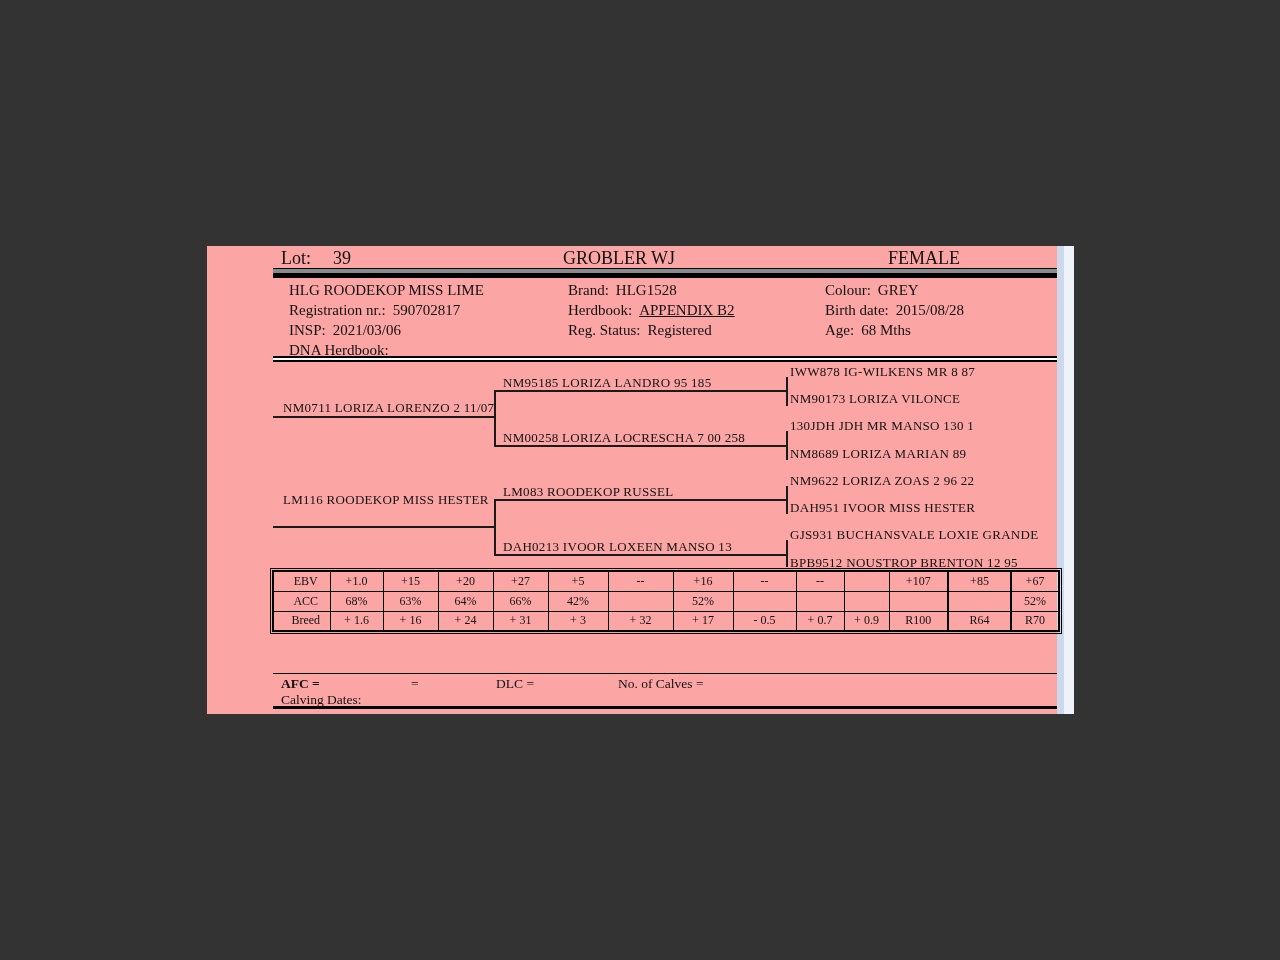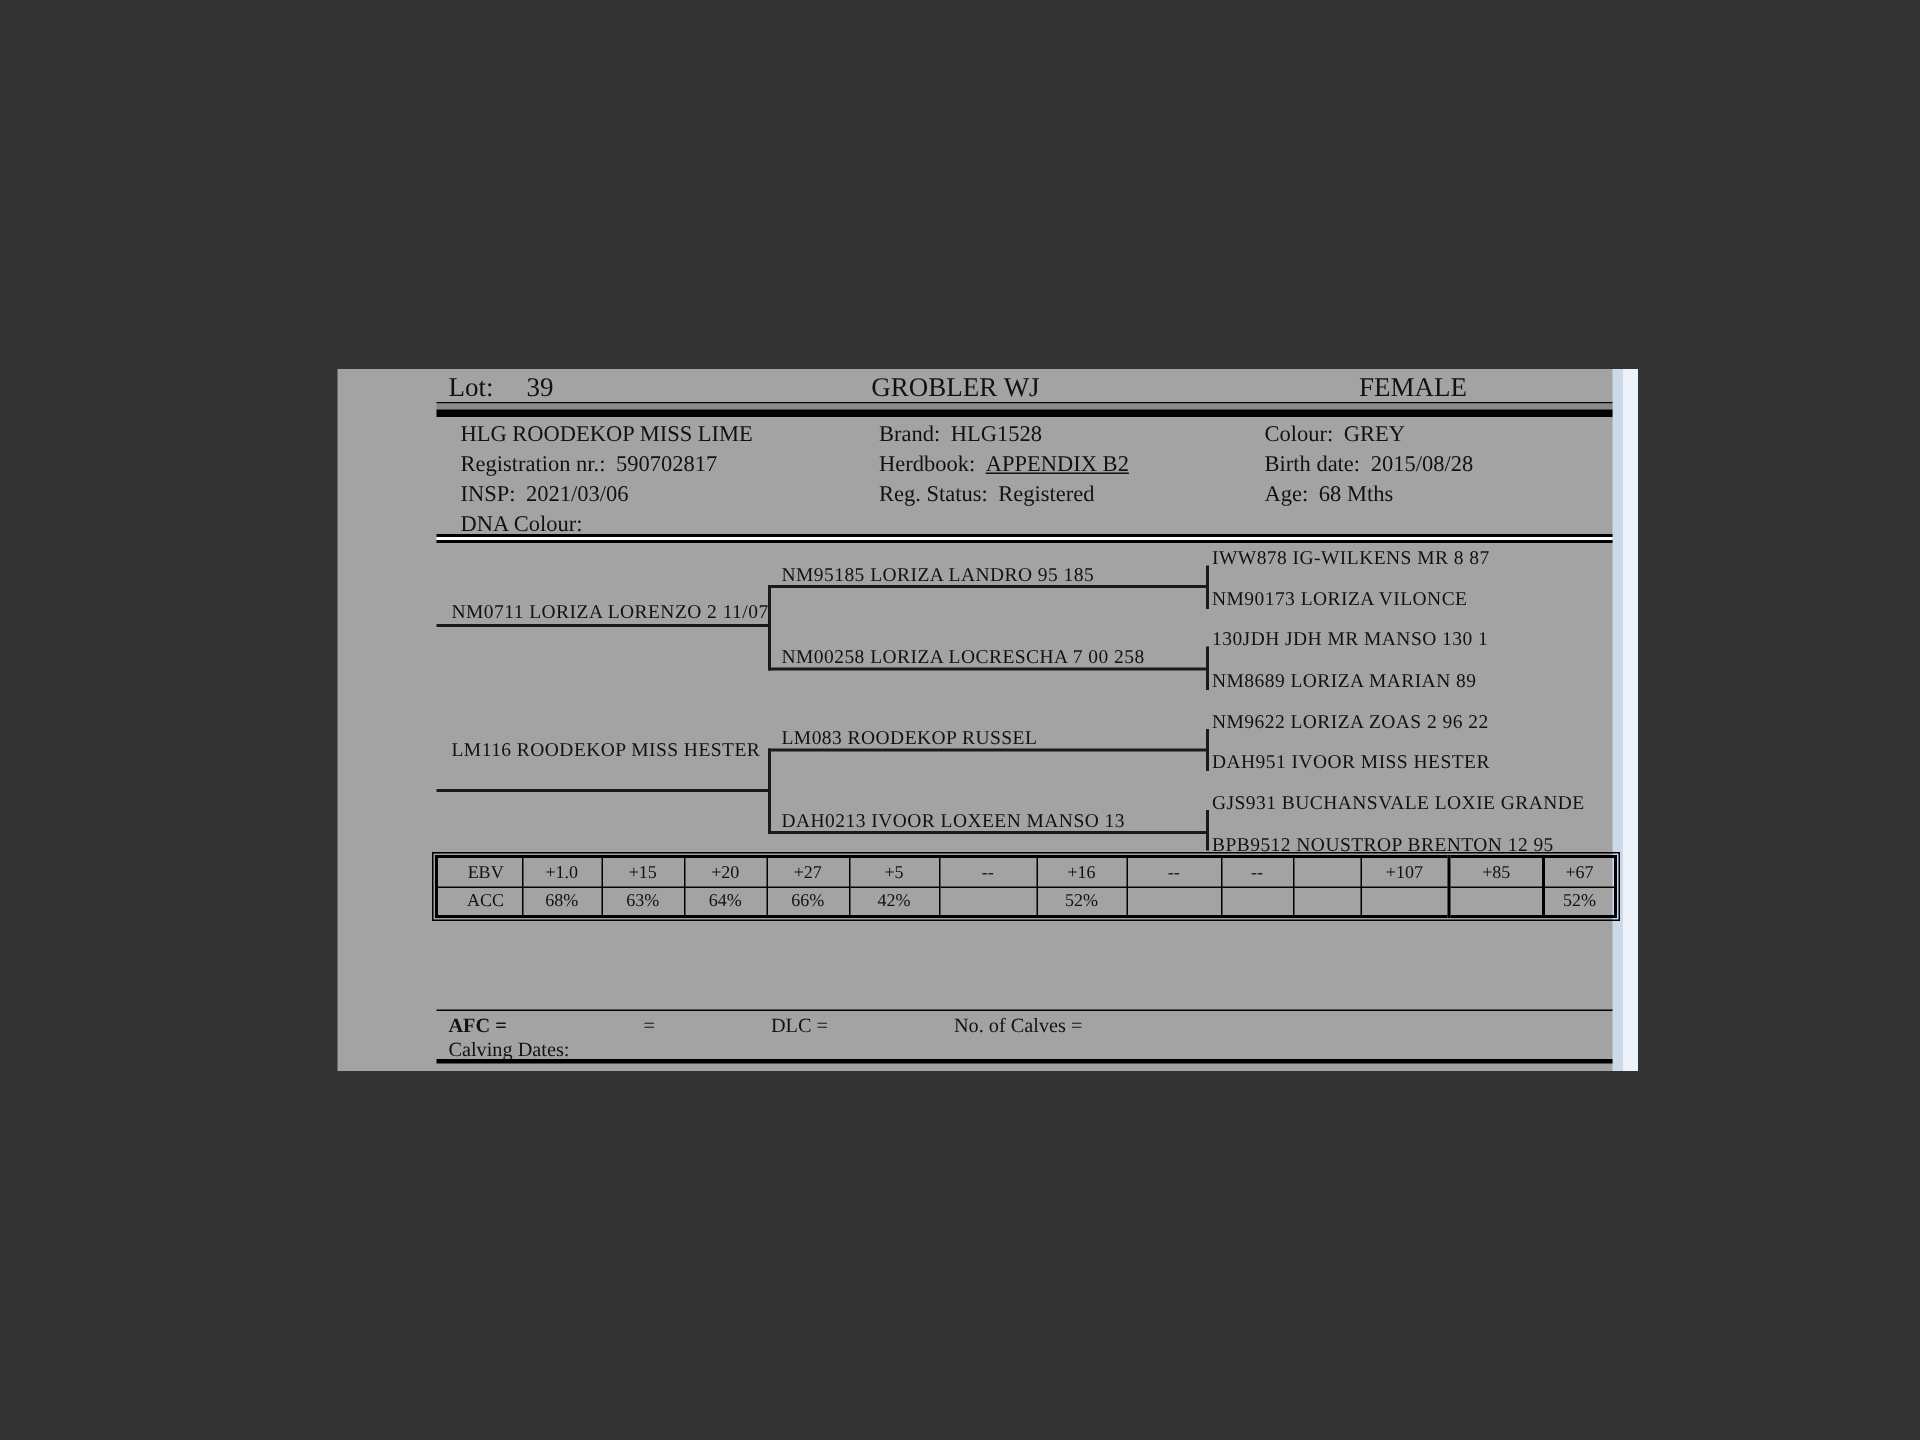--- a/index.html
+++ b/index.html
@@ -1,20 +1,20 @@
 <!DOCTYPE html>
 <html><head>
 <meta charset="utf-8">
 <style>
   * { margin:0; padding:0; box-sizing:border-box; }
   html,body { width:1280px; height:960px; overflow:hidden; }
   body { background:#333333; font-family:"Liberation Serif","DejaVu Serif",serif; color:#111; }
 
   .stage { position:absolute; left:0; top:0; width:1280px; height:960px; background:#333333; }
-  .page  { position:absolute; left:207px; top:246px; width:867px; height:468px; background:#a3a3a3;margin-left:18px; }
+  .page  { position:absolute; left:207px; top:246px; width:867px; height:468px; background:#fca5a5; }
 
   .edge-strip  { position:absolute; top:0; height:468px; }
   .strip-dark  { left:850px; width:7px;  background:#ccd9eb; }
   .strip-light { left:857px; width:10px; background:#eef3fa; }
 
   
   .lot-row { position:absolute; top:2px; left:0; width:850px; height:20px; font-size:18px; line-height:20px; }
   .lot-label  { position:absolute; left:74px; }
   .lot-number { position:absolute; left:126px; }
   .owner { position:absolute; left:300px; width:224px; text-align:center; }
@@ -83,21 +83,21 @@
     <div class="rule-block">
       <div class="rule-thin"></div>
         <div class="rule-gray"></div>
         <div class="rule-black"></div>
     </div>
 
     <div class="info">
       <div class="info-line c1 r0"><span>HLG ROODEKOP MISS LIME</span></div>
       <div class="info-line c1 r1"><span class="lbl">Registration nr.:</span><span>590702817</span></div>
       <div class="info-line c1 r2"><span class="lbl">INSP:</span><span>2021/03/06</span></div>
-      <div class="info-line c1 r3"><span>DNA Colour:</span></div>
+      <div class="info-line c1 r3"><span>DNA Herdbook:</span></div>
 
       <div class="info-line c2 r0"><span class="lbl">Brand:</span><span>HLG1528</span></div>
       <div class="info-line c2 r1"><span class="lbl">Herdbook:</span><span class="u">APPENDIX B2</span></div>
       <div class="info-line c2 r2"><span class="lbl">Reg. Status:</span><span>Registered</span></div>
 
       <div class="info-line c3 r0"><span class="lbl">Colour:</span><span>GREY</span></div>
       <div class="info-line c3 r1"><span class="lbl">Birth date:</span><span>2015/08/28</span></div>
       <div class="info-line c3 r2"><span class="lbl">Age:</span><span>68 Mths</span></div>
     </div>
 
@@ -187,20 +187,36 @@
         <td>42%</td>
         <td></td>
         <td>52%</td>
         <td></td>
         <td></td>
         <td></td>
         <td></td>
         <td class="thickL"></td>
         <td class="thickL">52%</td>
       </tr>
+      <tr class="data">
+        <td class="rowlab">Breed</td>
+        <td>+ 1.6</td>
+        <td>+ 16</td>
+        <td>+ 24</td>
+        <td>+ 31</td>
+        <td>+ 3</td>
+        <td>+ 32</td>
+        <td>+ 17</td>
+        <td>- 0.5</td>
+        <td>+ 0.7</td>
+        <td>+ 0.9</td>
+        <td>R100</td>
+        <td class="thickL">R64</td>
+        <td class="thickL">R70</td>
+      </tr>
     </tbody>
       </table>
 
     <div class="thin-line"></div>
     <div class="afc-row">
       <span class="afc">AFC =</span>
       <span class="eq">=</span>
       <span class="dlc">DLC =</span>
       <span class="calves">No. of Calves =</span>
     </div>

